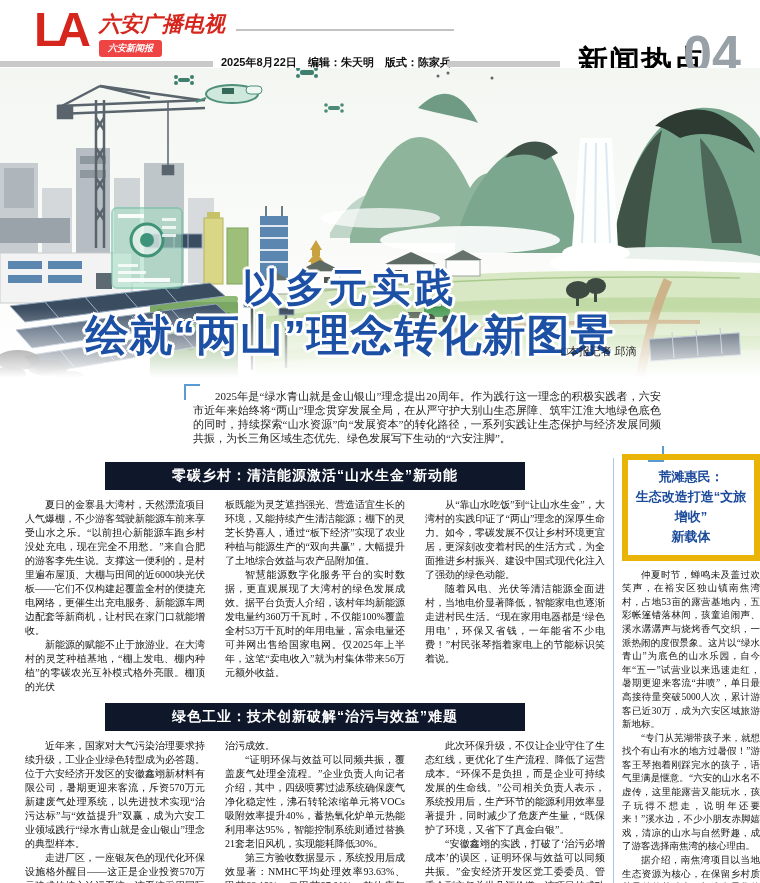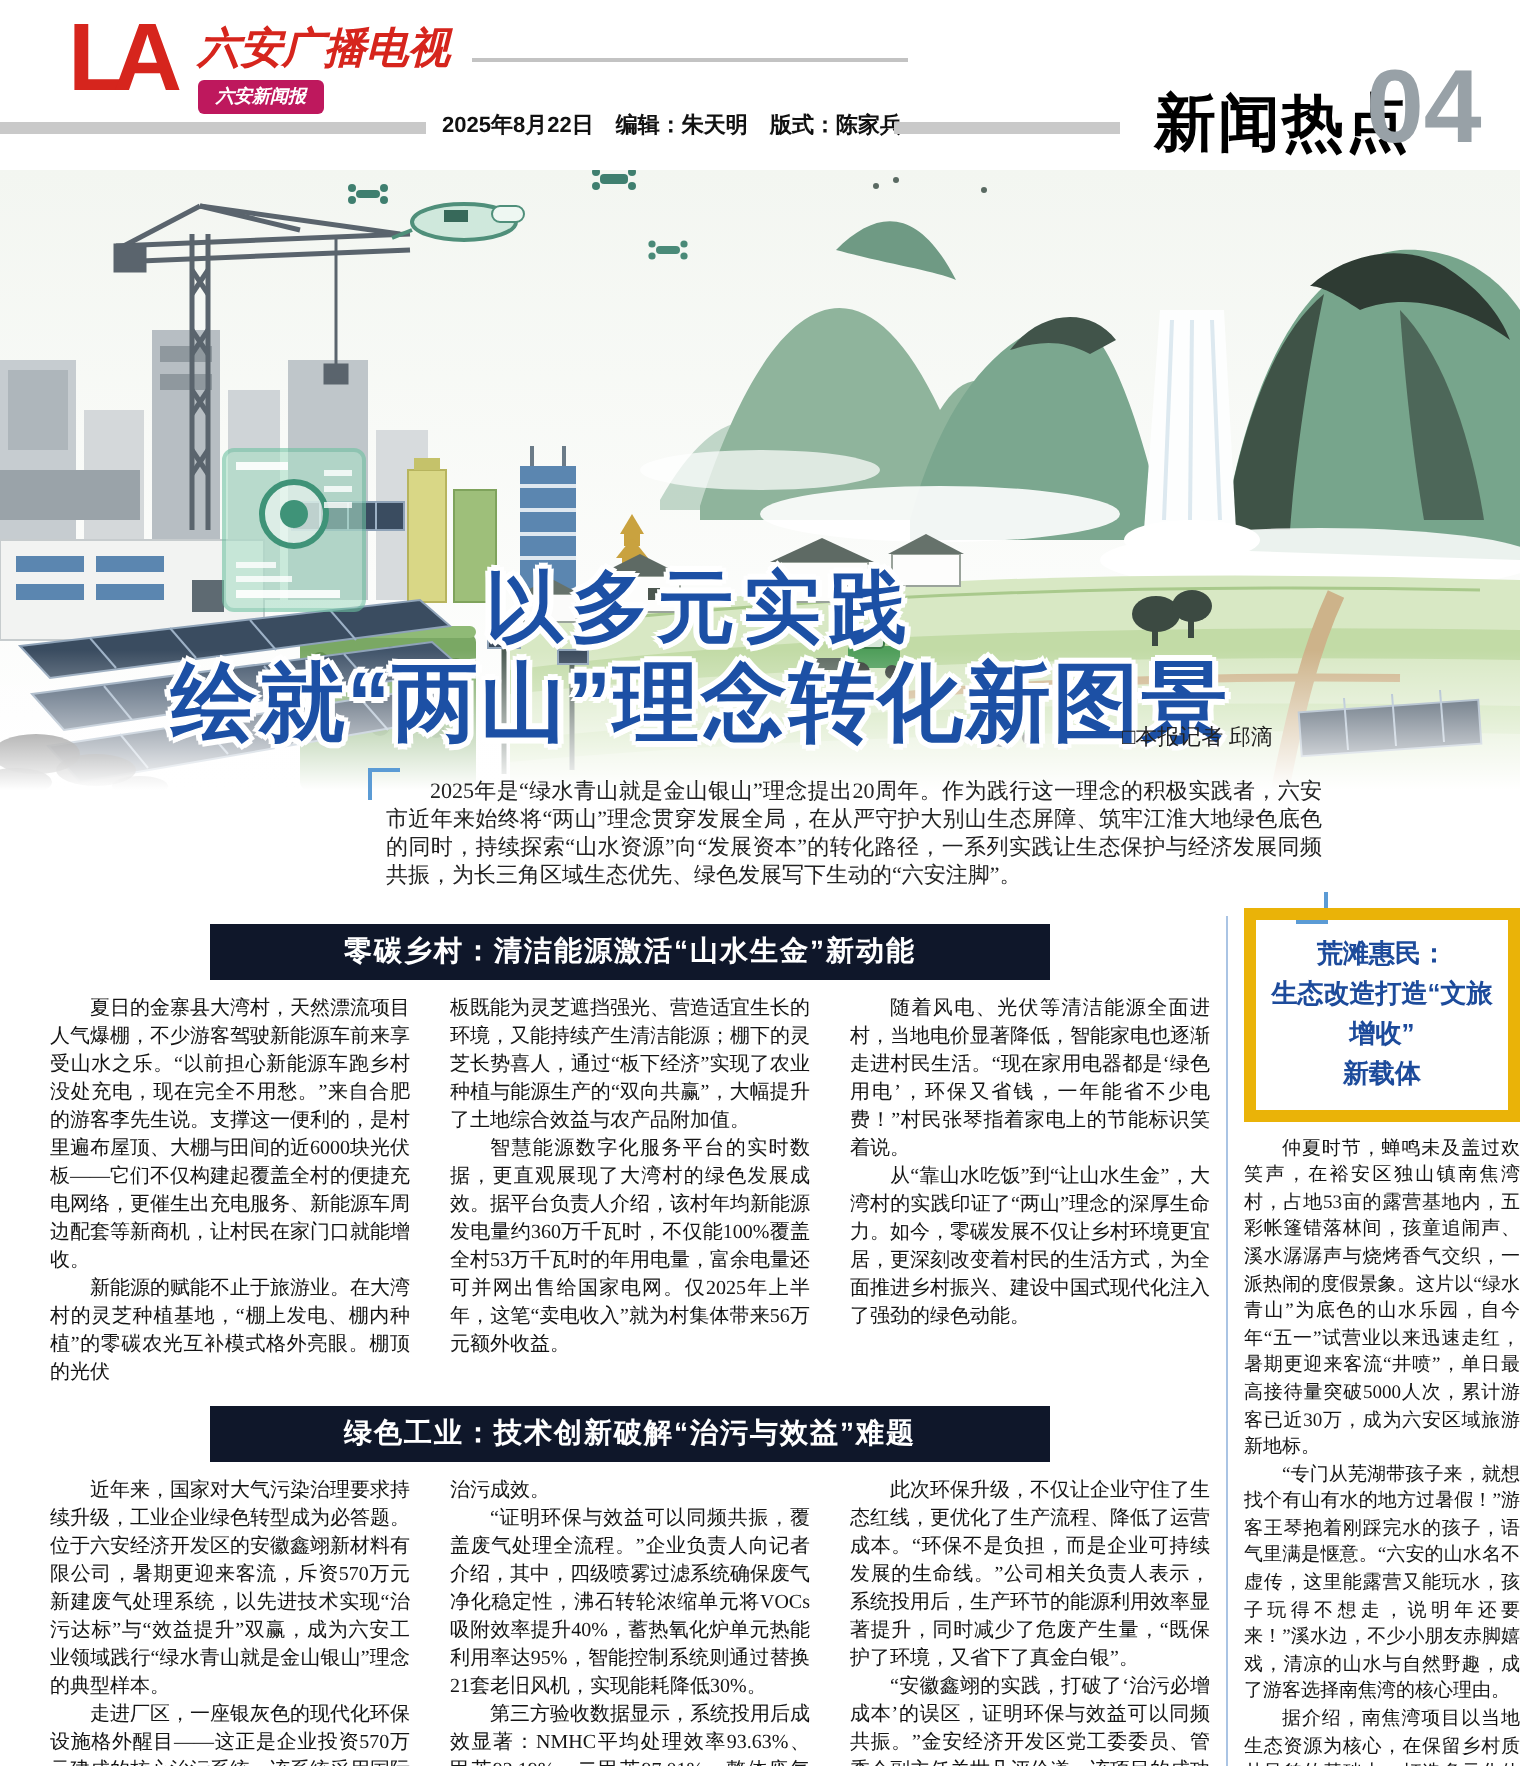--- a/index.html
+++ b/index.html
@@ -4,33 +4,33 @@
 <style>
   html,body{margin:0;padding:0;background:#e8e8e8;}
   .page{width:760px;height:883px;position:relative;background:#fff;overflow:hidden;
         font-family:"Liberation Serif",serif;margin:0 auto;}
   
   .logo-mark{position:absolute;left:34px;top:6px;font-family:"Liberation Sans",sans-serif;
              font-weight:bold;font-size:48px;color:#d6251d;letter-spacing:-7px;line-height:1;}
   .logo-cn{position:absolute;left:99px;top:10px;color:#d6251d;font-weight:bold;font-size:21px;
            font-style:italic;font-family:"Liberation Serif",serif;}
   .logo-line{position:absolute;left:236px;top:29px;width:218px;height:2px;background:#c3c3c3;}
-  .logo-badge{position:absolute;left:99px;top:40px;background:#be185d;color:#fff;font-size:9px;
+  .logo-badge{position:absolute;left:99px;top:40px;background:#ef4444;color:#fff;font-size:9px;
               padding:2px 9px;border-radius:3px;font-style:italic;font-weight:bold;}
   .date-bar-left{position:absolute;left:0;top:61px;width:213px;height:6px;background:#c9c9c9;}
   .date-bar-right{position:absolute;left:447px;top:61px;width:113px;height:6px;background:#c9c9c9;}
   .date-text{position:absolute;left:221px;top:55px;font-size:11px;font-weight:bold;
              font-family:"Liberation Sans",sans-serif;color:#111;white-space:nowrap;}
   .date-text span{margin-right:8px;}
   .section-name{position:absolute;left:577px;top:41px;font-size:31px;font-weight:bold;
                 font-family:"Liberation Sans",sans-serif;color:#000;letter-spacing:1px;}
   .page-num{position:absolute;left:683px;top:28px;font-size:52px;font-weight:bold;
             color:#98a1a7;font-family:"Liberation Sans",sans-serif;line-height:1;}
   
-  .hero{position:absolute;left:0;top:85px;width:760px;height:310px;}
+  .hero{position:absolute;left:0;top:68px;width:760px;height:310px;}
   .hero svg{display:block;}
   .hero-title{position:absolute;left:10px;top:200px;width:680px;text-align:center;
               font-family:"Liberation Sans",sans-serif;font-weight:bold;color:#1c50a5;
               text-shadow:-2px -2px 0 #fff,2px -2px 0 #fff,-2px 2px 0 #fff,2px 2px 0 #fff,
                           0 -3px 0 #fff,0 3px 0 #fff,-3px 0 0 #fff,3px 0 0 #fff;}
   .t1{font-size:39px;letter-spacing:4px;line-height:1.05;}
   .t2{font-size:43px;letter-spacing:1px;line-height:1.05;margin-top:4px;}
   .byline{position:absolute;left:561px;top:276px;font-size:11px;color:#222;white-space:nowrap;}
   
   .intro{position:absolute;left:193px;top:389px;width:468px;font-size:11px;line-height:14px;
@@ -362,22 +362,22 @@
       <div class="cols">
         <div class="col">
           <p>夏日的金寨县大湾村，天然漂流项目人气爆棚，不少游客驾驶新能源车前来享受山水之乐。“以前担心新能源车跑乡村没处充电，现在完全不用愁。”来自合肥的游客李先生说。支撑这一便利的，是村里遍布屋顶、大棚与田间的近6000块光伏板——它们不仅构建起覆盖全村的便捷充电网络，更催生出充电服务、新能源车周边配套等新商机，让村民在家门口就能增收。</p>
           <p>新能源的赋能不止于旅游业。在大湾村的灵芝种植基地，“棚上发电、棚内种植”的零碳农光互补模式格外亮眼。棚顶的光伏</p>
         </div>
         <div class="col">
           <p class="cont">板既能为灵芝遮挡强光、营造适宜生长的环境，又能持续产生清洁能源；棚下的灵芝长势喜人，通过“板下经济”实现了农业种植与能源生产的“双向共赢”，大幅提升了土地综合效益与农产品附加值。</p>
           <p>智慧能源数字化服务平台的实时数据，更直观展现了大湾村的绿色发展成效。据平台负责人介绍，该村年均新能源发电量约360万千瓦时，不仅能100%覆盖全村53万千瓦时的年用电量，富余电量还可并网出售给国家电网。仅2025年上半年，这笔“卖电收入”就为村集体带来56万元额外收益。</p>
         </div>
         <div class="col">
+          <p>从“靠山水吃饭”到“让山水生金”，大湾村的实践印证了“两山”理念的深厚生命力。如今，零碳发展不仅让乡村环境更宜居，更深刻改变着村民的生活方式，为全面推进乡村振兴、建设中国式现代化注入了强劲的绿色动能。</p>
           <p>随着风电、光伏等清洁能源全面进村，当地电价显著降低，智能家电也逐渐走进村民生活。“现在家用电器都是‘绿色用电’，环保又省钱，一年能省不少电费！”村民张琴指着家电上的节能标识笑着说。</p>
-          <p>从“靠山水吃饭”到“让山水生金”，大湾村的实践印证了“两山”理念的深厚生命力。如今，零碳发展不仅让乡村环境更宜居，更深刻改变着村民的生活方式，为全面推进乡村振兴、建设中国式现代化注入了强劲的绿色动能。</p>
         </div>
       </div>
 
       <div class="sec-h sec2">绿色工业：技术创新破解“治污与效益”难题</div>
       <div class="cols">
         <div class="col">
           <p>近年来，国家对大气污染治理要求持续升级，工业企业绿色转型成为必答题。位于六安经济开发区的安徽鑫翊新材料有限公司，暑期更迎来客流，斥资570万元新建废气处理系统，以先进技术实现“治污达标”与“效益提升”双赢，成为六安工业领域践行“绿水青山就是金山银山”理念的典型样本。</p>
           <p>走进厂区，一座银灰色的现代化环保设施格外醒目——这正是企业投资570万元建成的核心治污系统。该系统采用国际先进的“沸石转轮吸附浓缩+RTO蓄热氧化”技术，且此项技术已被生态环境部列入《国家先进污染防治技术目录》，从技术源头保障</p>
         </div>
         <div class="col">

